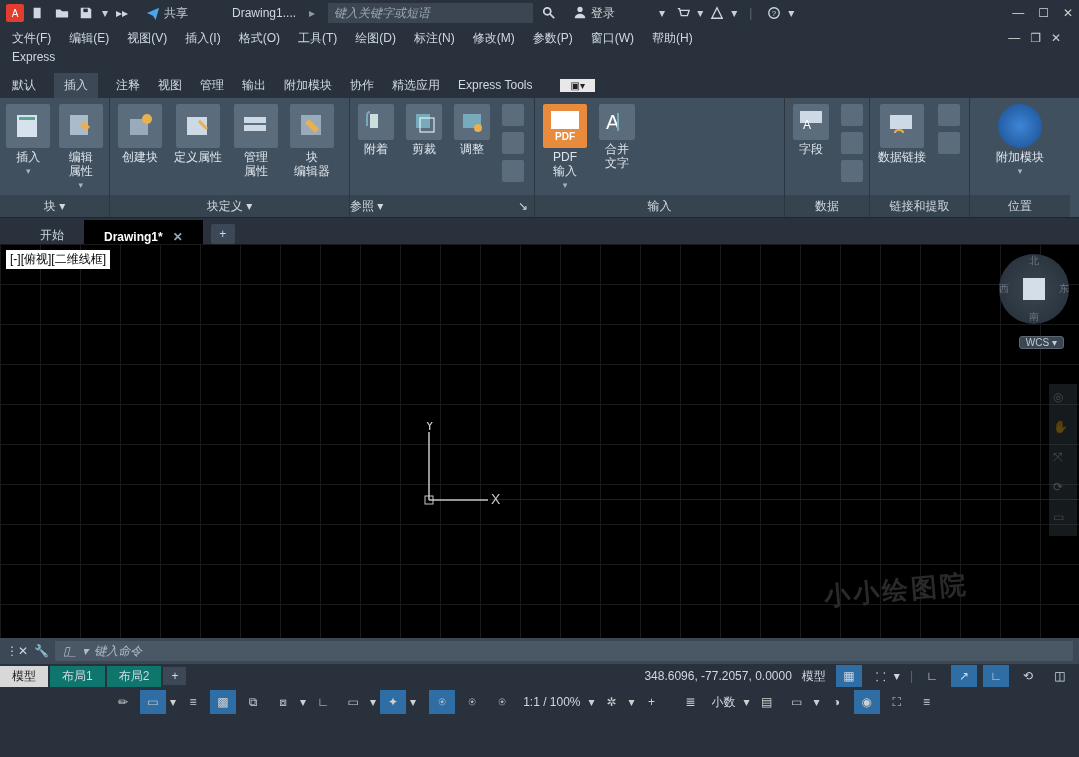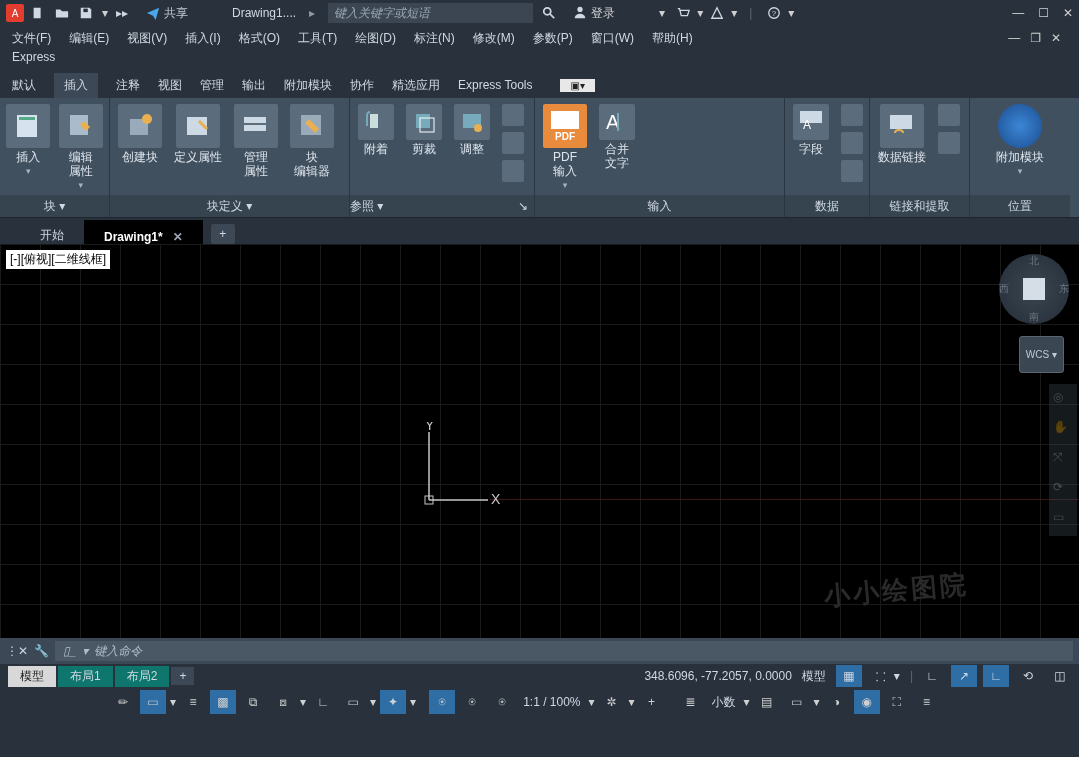--- a/index.html
+++ b/index.html
@@ -59,33 +59,33 @@
 .file-tabs .add { width:24px; height:20px; background:#3c4855; color:#cfd8e3; display:flex; align-items:center; justify-content:center; margin-left:8px; cursor:pointer; border-radius:2px; }
 
 
 .canvas { position:relative; height:394px; background:#000; overflow:hidden; }
 .canvas .grid { position:absolute; inset:0; 
   background-image: linear-gradient(#1a1a1a 1px, transparent 1px), linear-gradient(90deg,#1a1a1a 1px, transparent 1px);
   background-size: 40px 40px; }
 .viewport-label { position:absolute; top:6px; left:6px; background:#fff; color:#000; padding:1px 4px; font-size:12px; }
 .compass { position:absolute; right:10px; top:10px; width:70px; height:70px; border-radius:50%; background:radial-gradient(circle,#3a4652 0%, #29323c 80%); display:flex; align-items:center; justify-content:center; color:#6a7682; font-size:10px; }
 .compass .center-box { width:22px; height:22px; background:#d5dde6; }
-.wcs-badge { position:absolute; right:15px; top:92px; background:#3a4652; border:1px solid #5a6672; border-radius:3px; padding:12px 6px; font-size:10px; color:#c0cad6; }
+.wcs-badge { position:absolute; right:15px; top:92px; background:#3a4652; border:1px solid #5a6672; border-radius:3px; padding:0 6px; font-size:10px; color:#c0cad6; }
 .nav-tools { position:absolute; right:2px; top:140px; width:28px; background:#3d4a55; display:flex; flex-direction:column; align-items:center; padding:6px 0; gap:10px; opacity:0.35; }
 .nav-tools .nt { width:20px; height:20px; }
 .watermark { position:absolute; right:110px; bottom:30px; color:#2a2a2a; font-size:26px; font-weight:bold; transform:rotate(-5deg); letter-spacing:3px; }
 .red-line { position:absolute; left:490px; right:0; top:255px; height:1px; background:#3a1818; }
 
 
 .cmd-row { height:26px; background:#3c4855; display:flex; align-items:center; gap:6px; padding:0 6px; }
 .cmd-row .cmd-left { display:flex; gap:6px; color:#cfd8e3; }
 .cmd-row .cmd-input { flex:1; background:#4a5765; height:20px; display:flex; align-items:center; padding:0 8px; color:#b0bccb; font-style:italic; gap:6px; }
 
 
-.layout-tabs { height:24px; background:#29323c; display:flex; align-items:center; gap:2px; padding-left:8px; }
+.layout-tabs { height:24px; background:#29323c; display:flex; align-items:center; gap:2px; padding-left:0; }
 .layout-tabs .ltab { background:#d8d8d8; color:#222; padding:2px 12px; font-size:12px; cursor:pointer; }
 .layout-tabs .ltab.inactive { background:#0f766e; color:#cfd8e3; }
 .layout-tabs .add { background:#3c4855; color:#cfd8e3; padding:2px 8px; cursor:pointer; }
 .layout-tabs .status-right { margin-left:auto; display:flex; align-items:center; gap:6px; background:#29323c; padding:0 6px; color:#d0d8e3; }
 .status-seg { display:flex; align-items:center; gap:4px; padding:0 4px; height:22px; }
 .status-seg.toggle-on { background:#2e6ea5; }
 .status-seg .ico { width:18px; height:18px; display:inline-flex; align-items:center; justify-content:center; }
 
 
 .status-bar2 { height:28px; background:#29323c; display:flex; align-items:center; padding:0 6px; gap:4px; }

